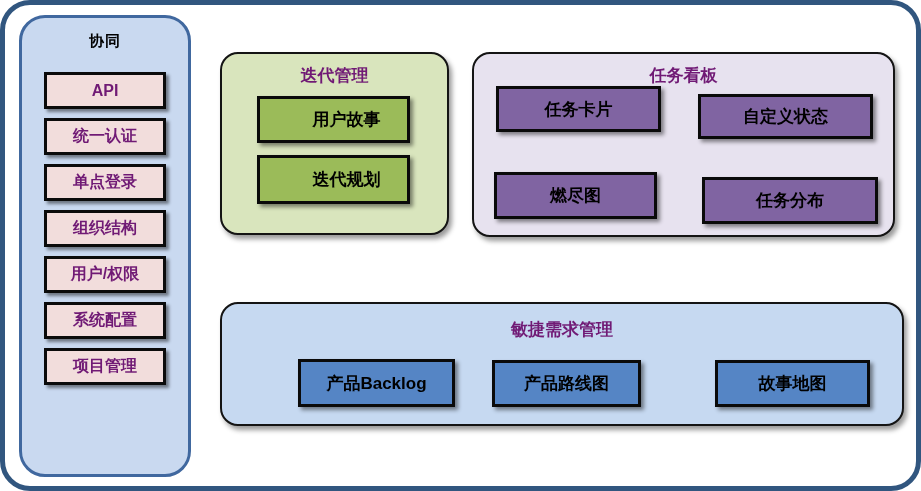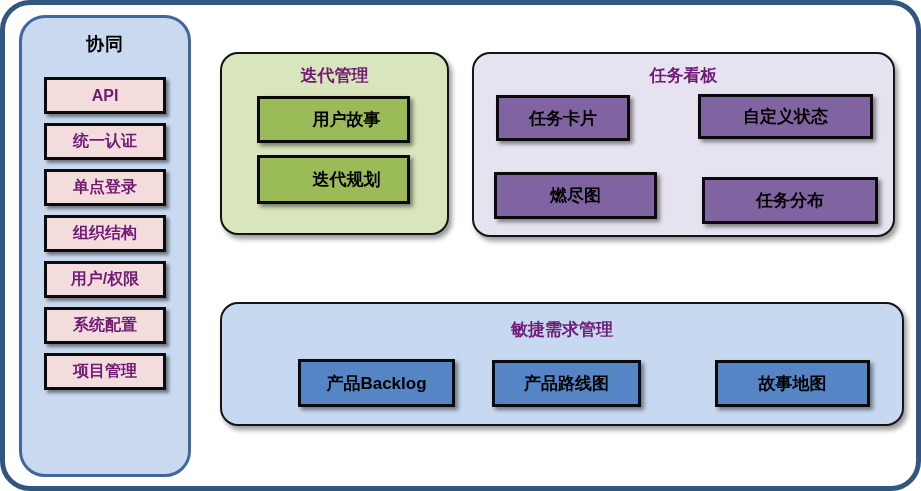--- a/index.html
+++ b/index.html
@@ -28,21 +28,21 @@
     box-sizing: border-box;
     background: #c9d9f0;
     border: 3px solid #40689f;
     border-radius: 26px;
     display: flex;
     flex-direction: column;
     align-items: center;
   }
   .sidebar-title {
     margin-top: 14px;
-    font-size: 18px;
+    font-size: 15px;
     font-weight: bold;
     color: #000;
     letter-spacing: 1px;
   }
   .sidebar-items {
     margin-top: 21px;
     display: flex;
     flex-direction: column;
     gap: 9px;
     align-items: center;
@@ -114,21 +114,21 @@
     color: #000;
   }
   .chip-green  { background: #9bbb59; padding-left: 26px; }
   .chip-purple { background: #8064a2; }
   .chip-blue   { background: #5585c5; }
 
   
   .chip-user-story      { left: 35px;  top: 42px;  width: 153px; height: 47px; }
   .chip-iteration-plan  { left: 35px;  top: 101px; width: 153px; height: 49px; }
   
-  .chip-task-card       { left: 22px;  top: 41px;  width: 134px; height: 46px; text-align: center; }
+  .chip-task-card       { left: 22px;  top: 32px;  width: 165px; height: 46px; text-align: center; }
   .chip-custom-status   { left: 224px; top: 40px;  width: 175px; height: 45px; }
   .chip-burndown        { left: 20px;  top: 118px; width: 163px; height: 47px; }
   .chip-task-distrib    { left: 228px; top: 123px; width: 176px; height: 47px; }
   
   .chip-product-backlog { left: 52px;  top: 55px;  width: 157px; height: 48px; margin-left: 24px; }
   .chip-product-roadmap { left: 270px; top: 56px;  width: 149px; height: 47px; }
   .chip-story-map       { left: 493px; top: 56px;  width: 155px; height: 47px; }
 </style>
 </head>
 <body>

